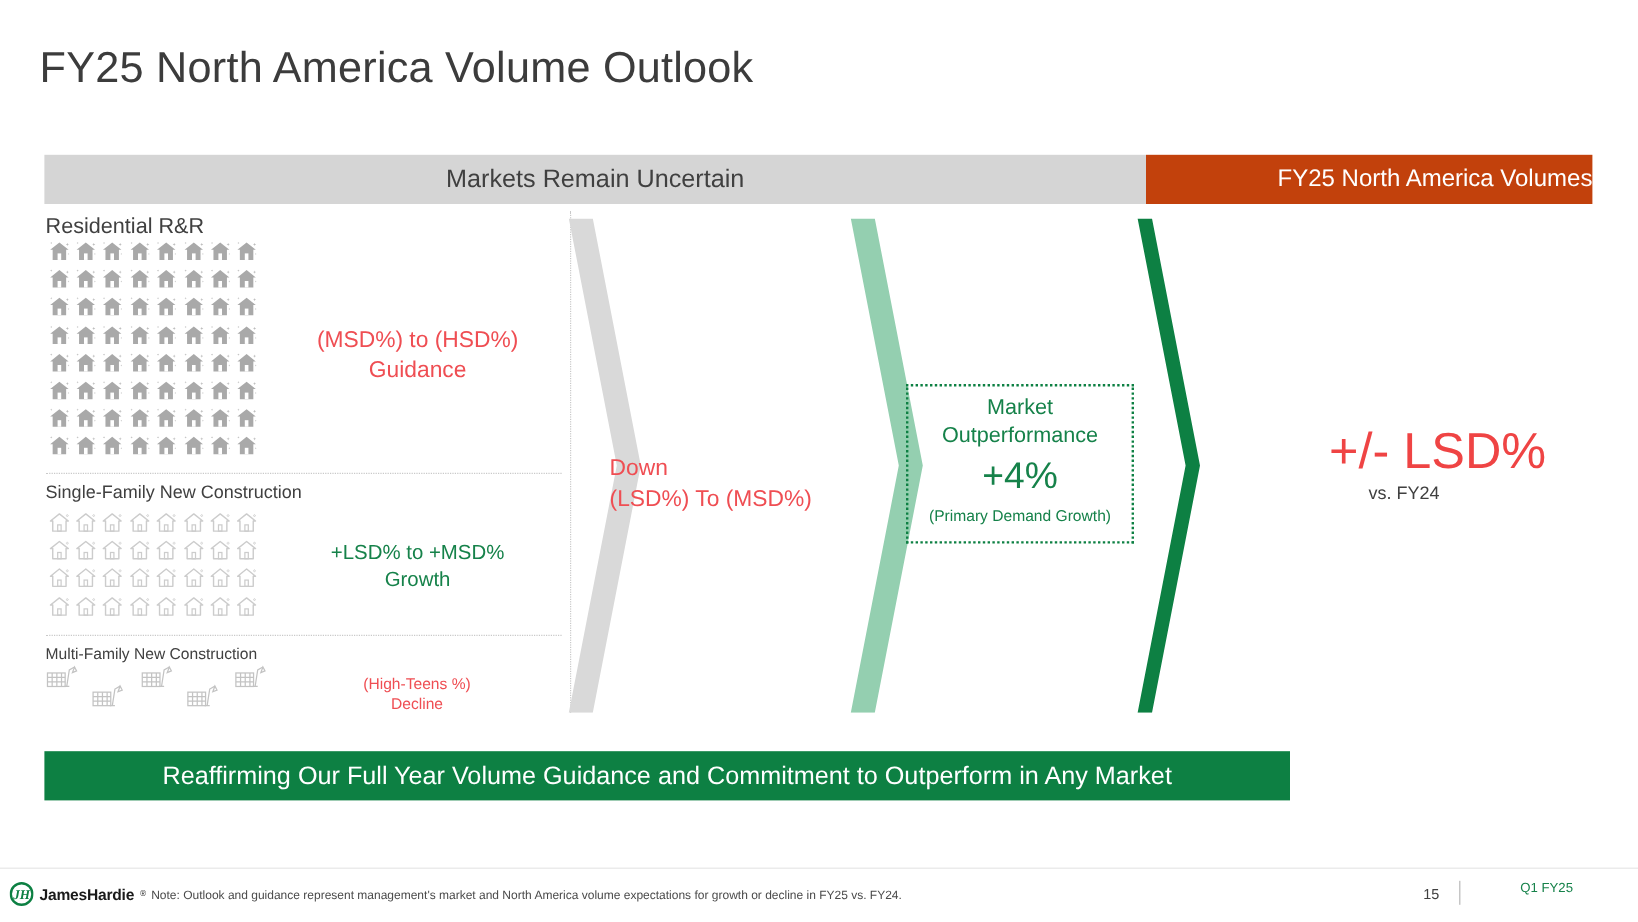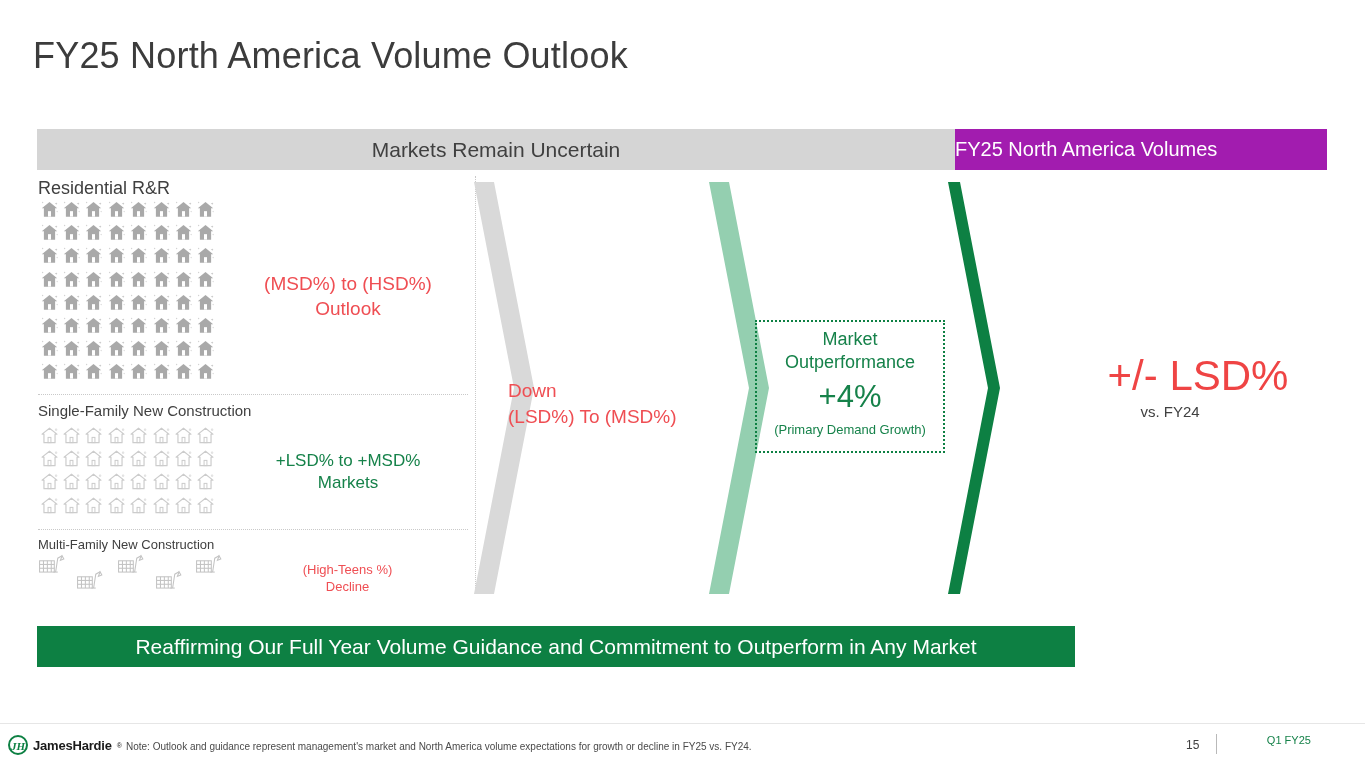--- a/index.html
+++ b/index.html
@@ -21,22 +21,22 @@
 
   
   .hdr-gray{
     position:absolute;left:37px;top:129px;width:918px;height:41px;
     background:#d5d5d5;
     display:flex;align-items:center;justify-content:center;
   }
   .hdr-gray span{font-size:21px;color:#404040;}
   .hdr-green{
     position:absolute;left:955px;top:129px;width:372px;height:41px;
-    background:#a21caf;
-    display:flex;align-items:center;justify-content:flex-start;
+    background:#c2410c;
+    display:flex;align-items:center;justify-content:flex-end;
   }
   .hdr-green span{font-size:20px;color:#ffffff;}
 
   
   .vdiv{
     position:absolute;left:475px;top:176px;width:0;height:418px;
     border-left:1px dotted #c9c9c9;
   }
 
   
@@ -722,21 +722,21 @@
         <svg width="19" height="19" viewBox="0 0 24 24" xmlns="http://www.w3.org/2000/svg">
           <path d="M12 2.6 2.3 10.3h2.6V21h14.2V10.3h2.6z" fill="#a9a9a9"></path>
           <rect x="10.1" y="14.1" width="3.8" height="6.9" fill="#ffffff"></rect>
           <path d="M20.4 3.0l.45 1.25 1.25.45-1.25.45-.45 1.25-.45-1.25-1.25-.45 1.25-.45z" fill="#bdbdbd"></path>
           <path d="M3.4 1.9l.33.92.92.33-.92.33-.33.92-.33-.92-.92-.33.92-.33z" fill="#bdbdbd"></path>
           <path d="M21.6 13.6l.27.75.75.27-.75.27-.27.75-.27-.75-.75-.27.75-.27z" fill="#bdbdbd"></path>
         </svg>
       </span>
     </div>
   <div class="rr-text txt-red">(MSD%) to (HSD%)
-Outlook</div>
+Guidance</div>
 
   <div class="hdiv hdiv-1"></div>
 
   <div class="sec-label lbl-sf">Single-Family New Construction</div>
   <div class="icon-grid grid-sf" id="grid-sf">
       <span class="cell">
         <svg width="19" height="19" viewBox="0 0 24 24" xmlns="http://www.w3.org/2000/svg">
           <path d="M12 2.8 2.6 10.3h2.4V21h14V10.3h2.4z" fill="none" stroke="#cccccc" stroke-width="1.5" stroke-linejoin="round"></path>
           <rect x="10.2" y="14.4" width="3.6" height="6.6" fill="none" stroke="#cccccc" stroke-width="1.3"></rect>
           <path d="M20.3 3.2l.38 1.05 1.05.38-1.05.38-.38 1.05-.38-1.05-1.05-.38 1.05-.38z" fill="none" stroke="#d6d6d6" stroke-width=".8"></path>
@@ -954,21 +954,21 @@
       </span>
       <span class="cell">
         <svg width="19" height="19" viewBox="0 0 24 24" xmlns="http://www.w3.org/2000/svg">
           <path d="M12 2.8 2.6 10.3h2.4V21h14V10.3h2.4z" fill="none" stroke="#cccccc" stroke-width="1.5" stroke-linejoin="round"></path>
           <rect x="10.2" y="14.4" width="3.6" height="6.6" fill="none" stroke="#cccccc" stroke-width="1.3"></rect>
           <path d="M20.3 3.2l.38 1.05 1.05.38-1.05.38-.38 1.05-.38-1.05-1.05-.38 1.05-.38z" fill="none" stroke="#d6d6d6" stroke-width=".8"></path>
         </svg>
       </span>
     </div>
   <div class="sf-text txt-green">+LSD% to +MSD%
-Markets</div>
+Growth</div>
 
   <div class="hdiv hdiv-2"></div>
 
   <div class="sec-label lbl-mf">Multi-Family New Construction</div>
   <div class="mf-wrap" id="grid-mf">
       <span class="mf" style="left:0px;top:0px"><svg width="30" height="26" viewBox="0 0 34 30" xmlns="http://www.w3.org/2000/svg">
           <g fill="none" stroke="#c3c3c3" stroke-width="1.2">
             <rect x="1.5" y="9" width="17" height="13"></rect>
             <line x1="1.5" y1="13.2" x2="18.5" y2="13.2"></line>
             <line x1="1.5" y1="17.6" x2="18.5" y2="17.6"></line>

